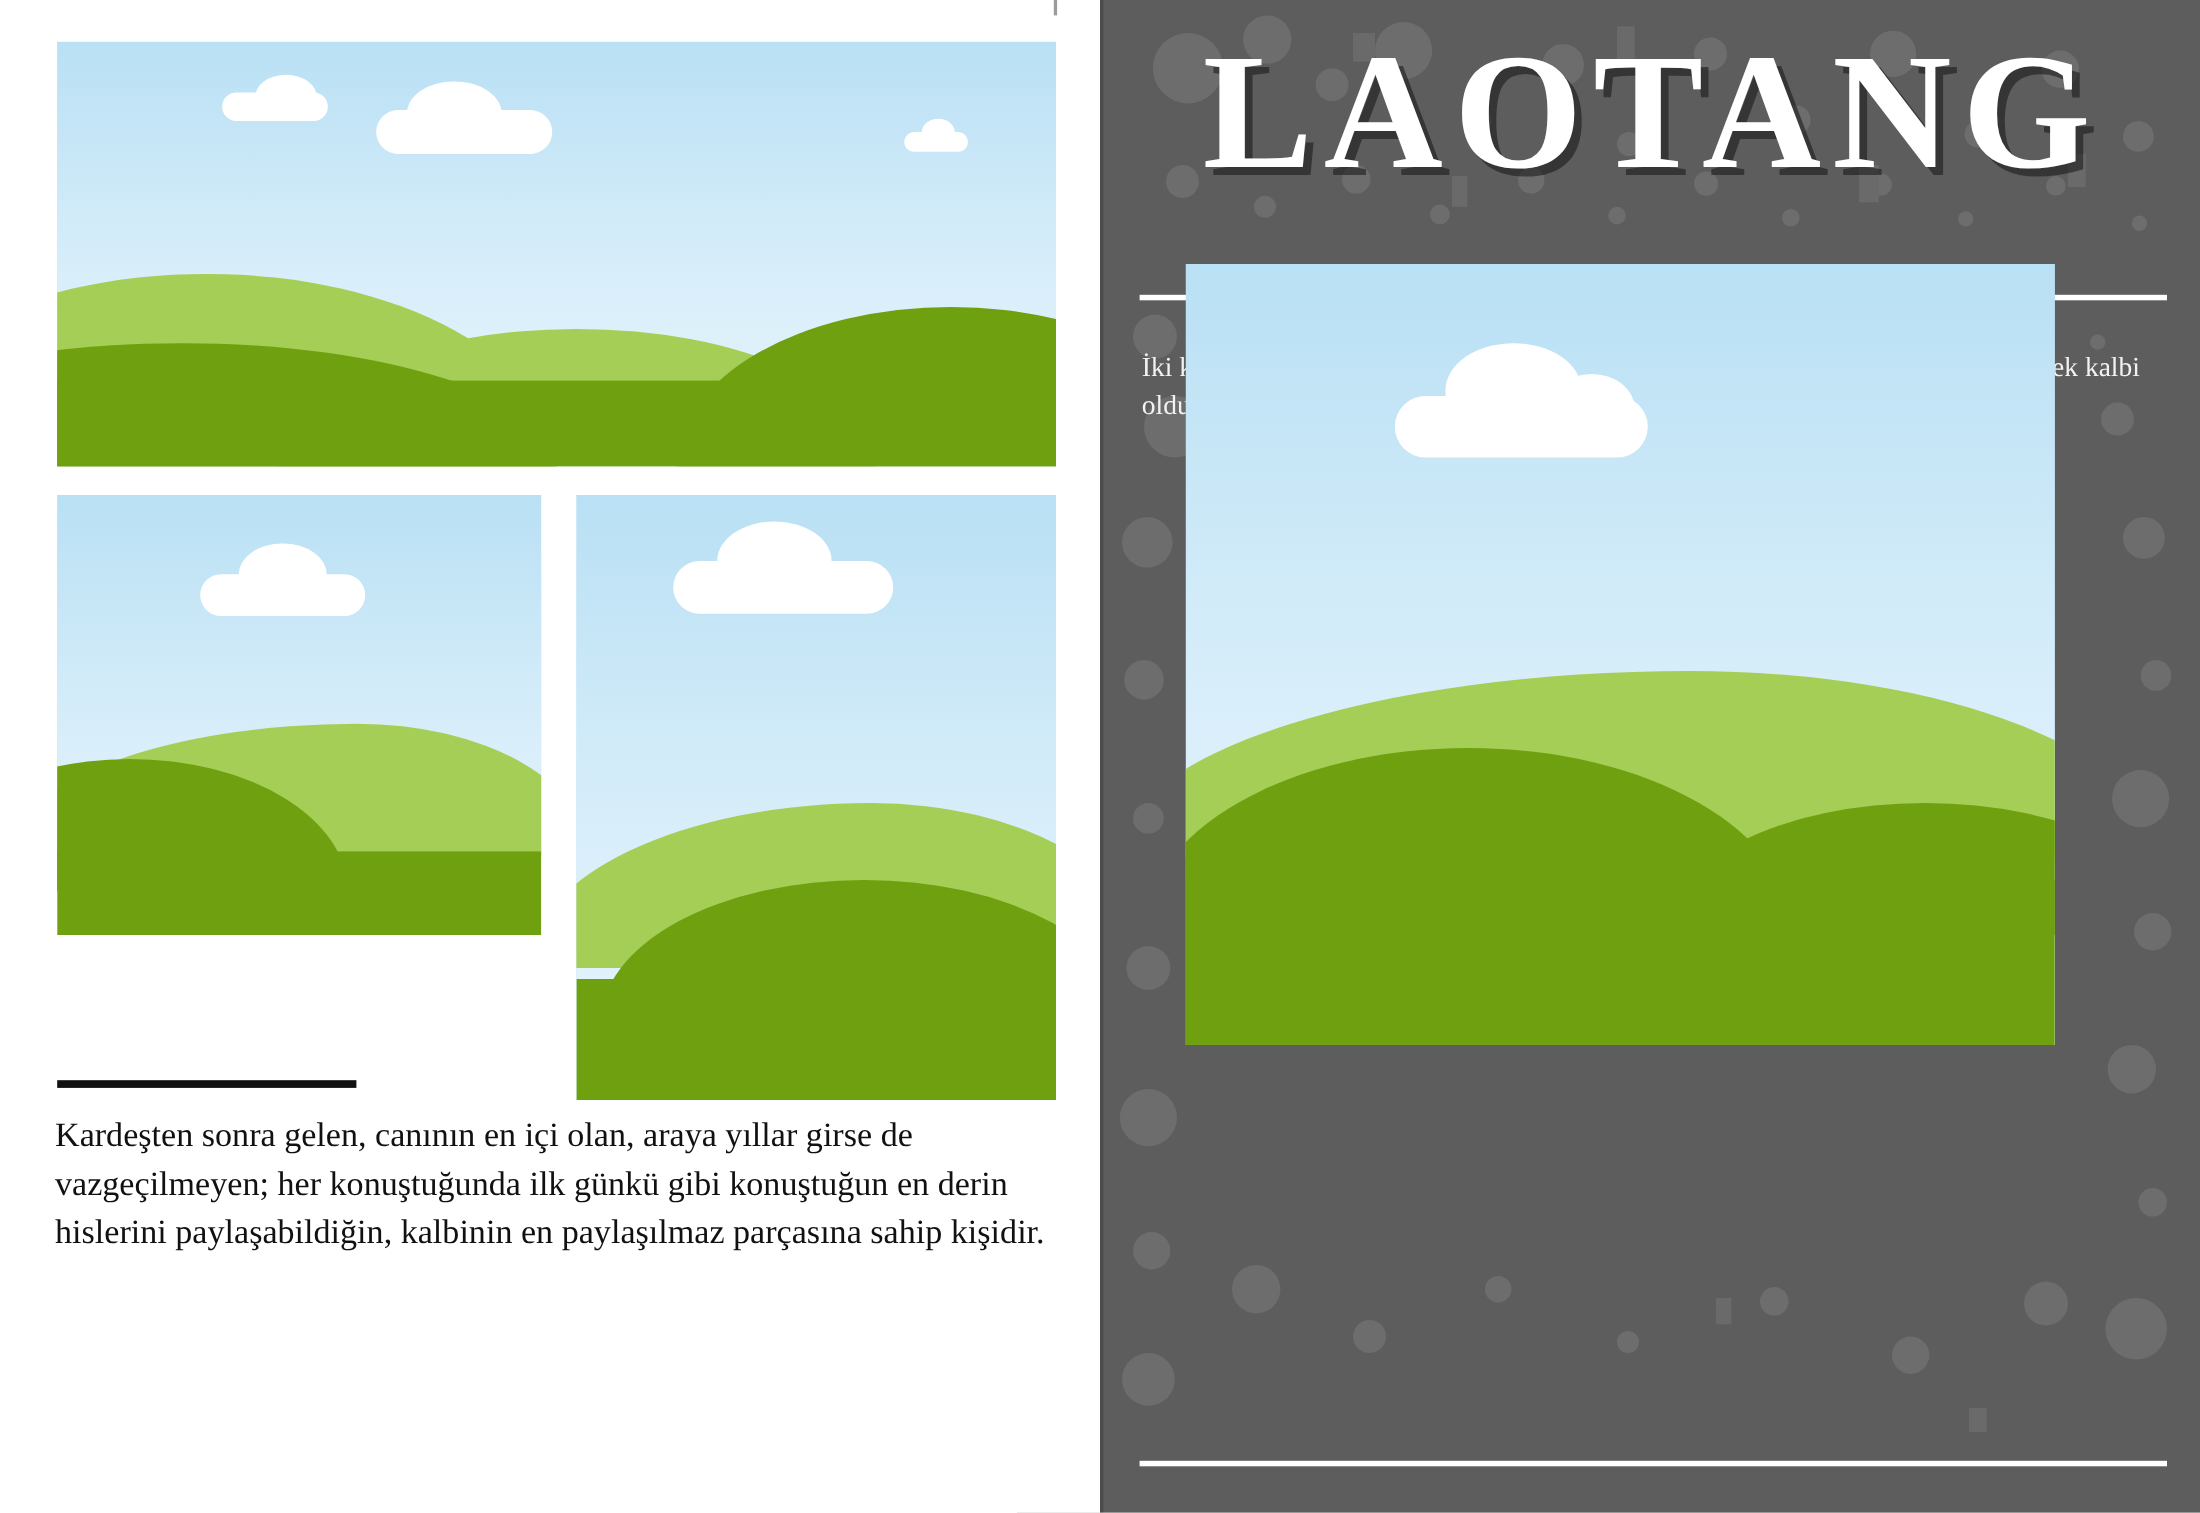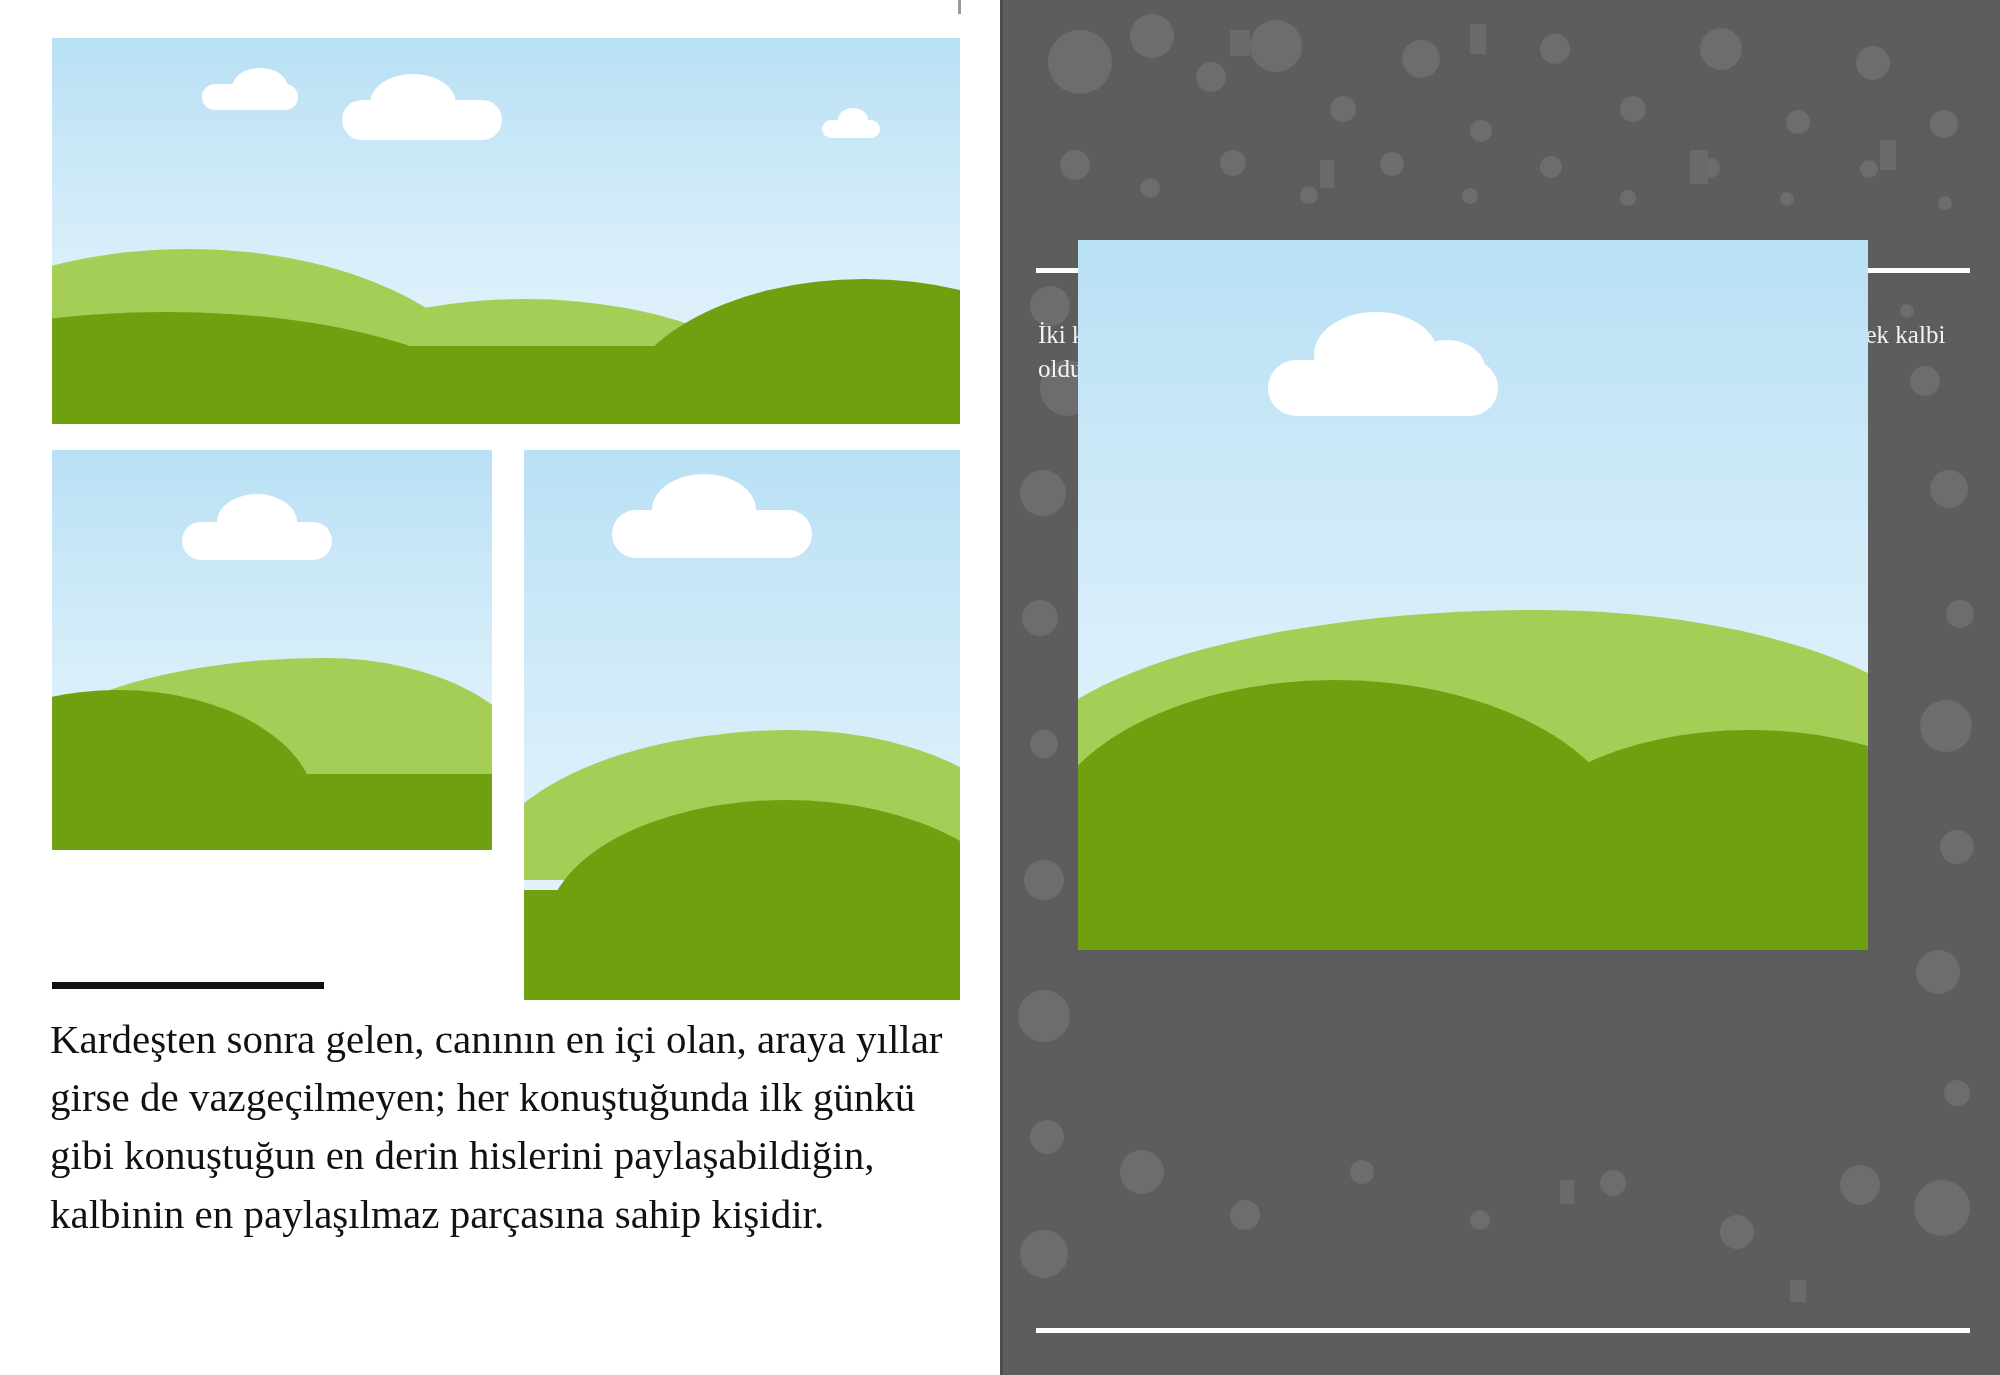--- a/index.html
+++ b/index.html
@@ -114,21 +114,21 @@
     width: 272px;
     height: 7px;
     background: #111111;
   }
   .body-left {
     position: absolute;
     left: 50px;
     top: 1010px;
     width: 930px;
     font-family: "Liberation Serif", serif;
-    font-size: 41px;
+    font-size: 31px;
     line-height: 1.42;
     color: #111111;
   }
 
   
   .page-right {
     position: relative;
     width: 1000px;
     height: 1375px;
     flex: 0 0 1000px;
@@ -344,20 +344,21 @@
 
       <div class="sq" style="left:230px;top:30px;width:20px;height:26px;"></div>
       <div class="sq" style="left:470px;top:24px;width:16px;height:30px;"></div>
       <div class="sq" style="left:690px;top:150px;width:18px;height:34px;"></div>
       <div class="sq" style="left:880px;top:140px;width:16px;height:30px;"></div>
       <div class="sq" style="left:320px;top:160px;width:14px;height:28px;"></div>
       <div class="sq" style="left:560px;top:1180px;width:14px;height:24px;"></div>
       <div class="sq" style="left:790px;top:1280px;width:16px;height:22px;"></div>
     </div>
 
+    <div class="masthead">LAOTANG</div>
     <div class="masthead-rule"></div>
     <div class="body-right">İki kızın sonsuz arkadaşlığına denir. Uzakta da olsa hep en yakınınızda, insana yedek kalbi olduğunu inandıran kişidir.</div>
 
     <div class="photo" id="photo-clip">
       <div class="sky"></div>
       <div class="ground-light gl"></div>
       <div class="hill hill-dark h1"></div>
       <div class="hill hill-dark h2"></div>
       <div class="ground gr"></div>
       <div class="cloud" style="left:190px;top:120px;width:230px;height:56px;"></div>

